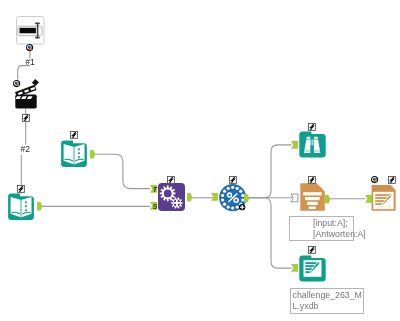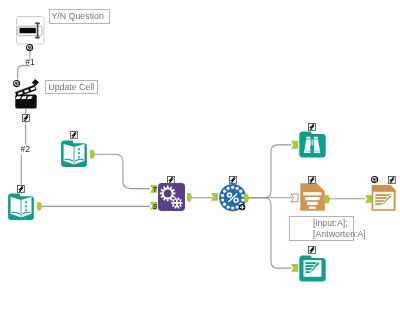--- a/index.html
+++ b/index.html
@@ -264,19 +264,18 @@
       <rect x="2.95" y="1.95" width="1.05" height="2.8" fill="#1a5fa5"></rect>
     </g>
   </svg>
   <svg class="lyr" style="left:239.3px;top:204.3px" width="6.4" height="6.4" viewBox="0 0 6.4 6.4">
     <circle cx="3.2" cy="3.2" r="3.15" fill="#0b0b0b"></circle>
     <g fill="#ffffff">
       <rect x="2.62" y="1.0" width="1.16" height="4.4"></rect>
       <rect x="1.0" y="2.62" width="4.4" height="1.16"></rect>
     </g>
   </svg>
-  <div class="lbl" style="left:48.5px;top:8.5px;width:61px;height:15px;line-height:13px">Y/N Question</div>
-  <div class="lbl" style="left:45.3px;top:79.7px;width:52.5px;height:14.5px;line-height:12.6px">Update Cell</div>
   <div class="lbl" style="left:289px;top:216px;width:65px;height:25px;padding-left:23px;">[input:A];
 [Antworten:A]</div>
+  <div class="lbl" style="left:290px;top:288px;width:74px;height:26px;word-break:break-all;padding-left:1.5px;padding-right:1px">challenge_263_ML.yxdb</div>
   <div class="clabel" style="left:25.2px;top:58.3px">#1</div>
   <div class="clabel" style="left:20.6px;top:144.5px">#2</div>
 </div>
 
 </body></html>

